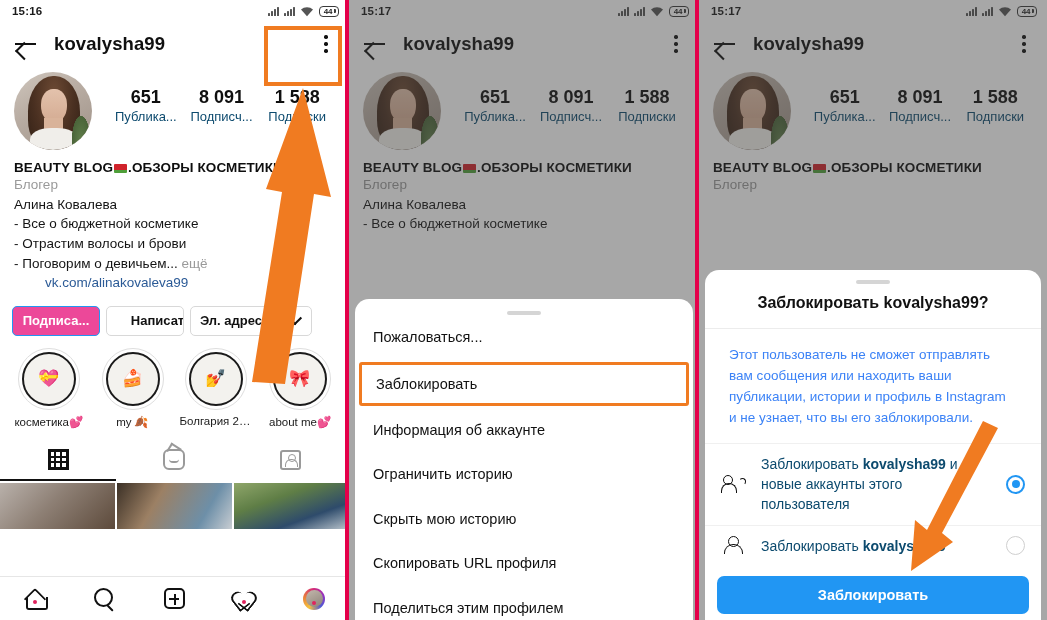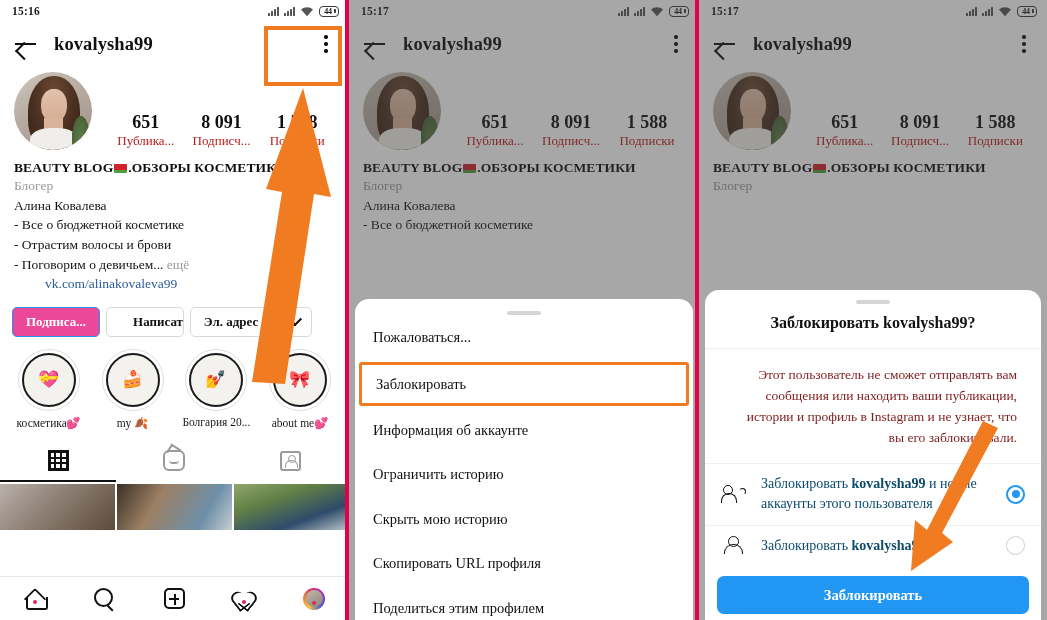--- a/index.html
+++ b/index.html
@@ -13,21 +13,20 @@
     position: relative;
     width: 1047px; height: 620px;
     display: flex;
   }
   .panel {
     position: relative;
     width: 349px; height: 620px;
     background: #ffffff;
     overflow: hidden;
     flex: 0 0 auto;
-    font-family: Liberation Serif, serif;
   }
   .panel.p2 { width: 350px; }
   .panel.p3 { width: 348px; }
   .divider {
     position: absolute; top: 0; width: 4px; height: 620px;
     background: #e4004a; z-index: 60;
   }
   #div1 { left: 345px; }
   #div2 { left: 695px; }
 
@@ -74,21 +73,21 @@
   }
   .uname { font-size: 18.5px; font-weight: bold; color: #101010; letter-spacing: .1px; }
   .kebab {
     margin-left: auto; width: 22px; height: 24px;
     display: flex; flex-direction: column; align-items: center;
     justify-content: center; gap: 3.5px;
   }
   .kebab i { width: 3.4px; height: 3.4px; border-radius: 50%; background: #111; display:block; }
 
   
-  .profile-row { display: flex; align-items: flex-end; padding: 6px 14px 0 14px; }
+  .profile-row { display: flex; align-items: flex-start; padding: 6px 14px 0 14px; }
   .avatar {
     width: 78px; height: 78px; border-radius: 50%; flex: 0 0 auto;
     background: linear-gradient(150deg,#cfc6bd 0%,#b9ada3 40%,#9d9086 100%);
     position: relative; overflow: hidden;
   }
   .avatar .hair {
     position:absolute; left:14px; top:4px; width:52px; height:74px;
     background: radial-gradient(ellipse at 50% 25%, #6d4a34 0%, #4a3021 55%, #322015 100%);
     border-radius: 48% 48% 40% 40%;
   }
@@ -104,21 +103,21 @@
     background:#f0eeea; border-radius:44% 44% 0 0;
   }
   .avatar .plant {
     position:absolute; right:2px; bottom:4px; width:18px; height:30px;
     background: radial-gradient(ellipse at 50% 80%, #5f7d4a 0%, #4a6439 70%, transparent 72%);
   }
   .stats { display: flex; flex: 1; padding: 14px 0 0 16px; gap: 0; }
   .stat { flex: 1; text-align: center; min-width: 0; }
   .stat .num { font-size: 18px; font-weight: bold; color: #0f0f0f; line-height: 1.25; }
   .stat .lbl {
-    font-size: 13px; color: #b91c1c; line-height: 1.3; white-space: nowrap;
+    font-size: 13px; color: #0c4a6e; line-height: 1.3; white-space: nowrap;
     overflow: hidden; text-overflow: ellipsis;
   }
 
   
   .bio { padding: 10px 14px 0 14px; }
   .bio .bname { font-size: 13.5px; font-weight: bold; color: #0e0e0e; letter-spacing: .1px; }
   .bio .bname .flag {
     display:inline-block; width:13px; height:9px; vertical-align:-1px; margin:0 1px;
     background: linear-gradient(#d0232b 0 62%, #4f9f3a 62% 100%);
     border-radius:1px;
@@ -280,21 +279,21 @@
   .dialog {
     position: absolute; left: 6px; right: 6px; bottom: -8px; z-index: 30;
     background: #fff; border-radius: 14px 14px 0 0; padding-top: 8px;
     display: flex; flex-direction: column;
   }
   .dlg-title {
     text-align: center; font-size: 16px; font-weight: bold; color: #111;
     padding: 10px 10px 16px 10px; border-bottom: 1px solid #ececec;
   }
   .dlg-body {
-    text-align: right; font-size: 13.5px; color: #7f1d1d; line-height: 1.55;
+    text-align: left; font-size: 13.5px; color: #3b82f6; line-height: 1.55;
     padding: 16px 24px 14px 24px;
   }
   .opt-row {
     display: flex; align-items: center; gap: 14px;
     padding: 10px 16px; border-top: 1px solid #f0f0f0;
   }
   .opt-row:first-of-type { border-top: none; }
   .opt-ic { width: 26px; flex: 0 0 26px; display:flex; justify-content:center; }
   .people-ic { position: relative; width: 24px; height: 18px; }
   .people-ic::before {

